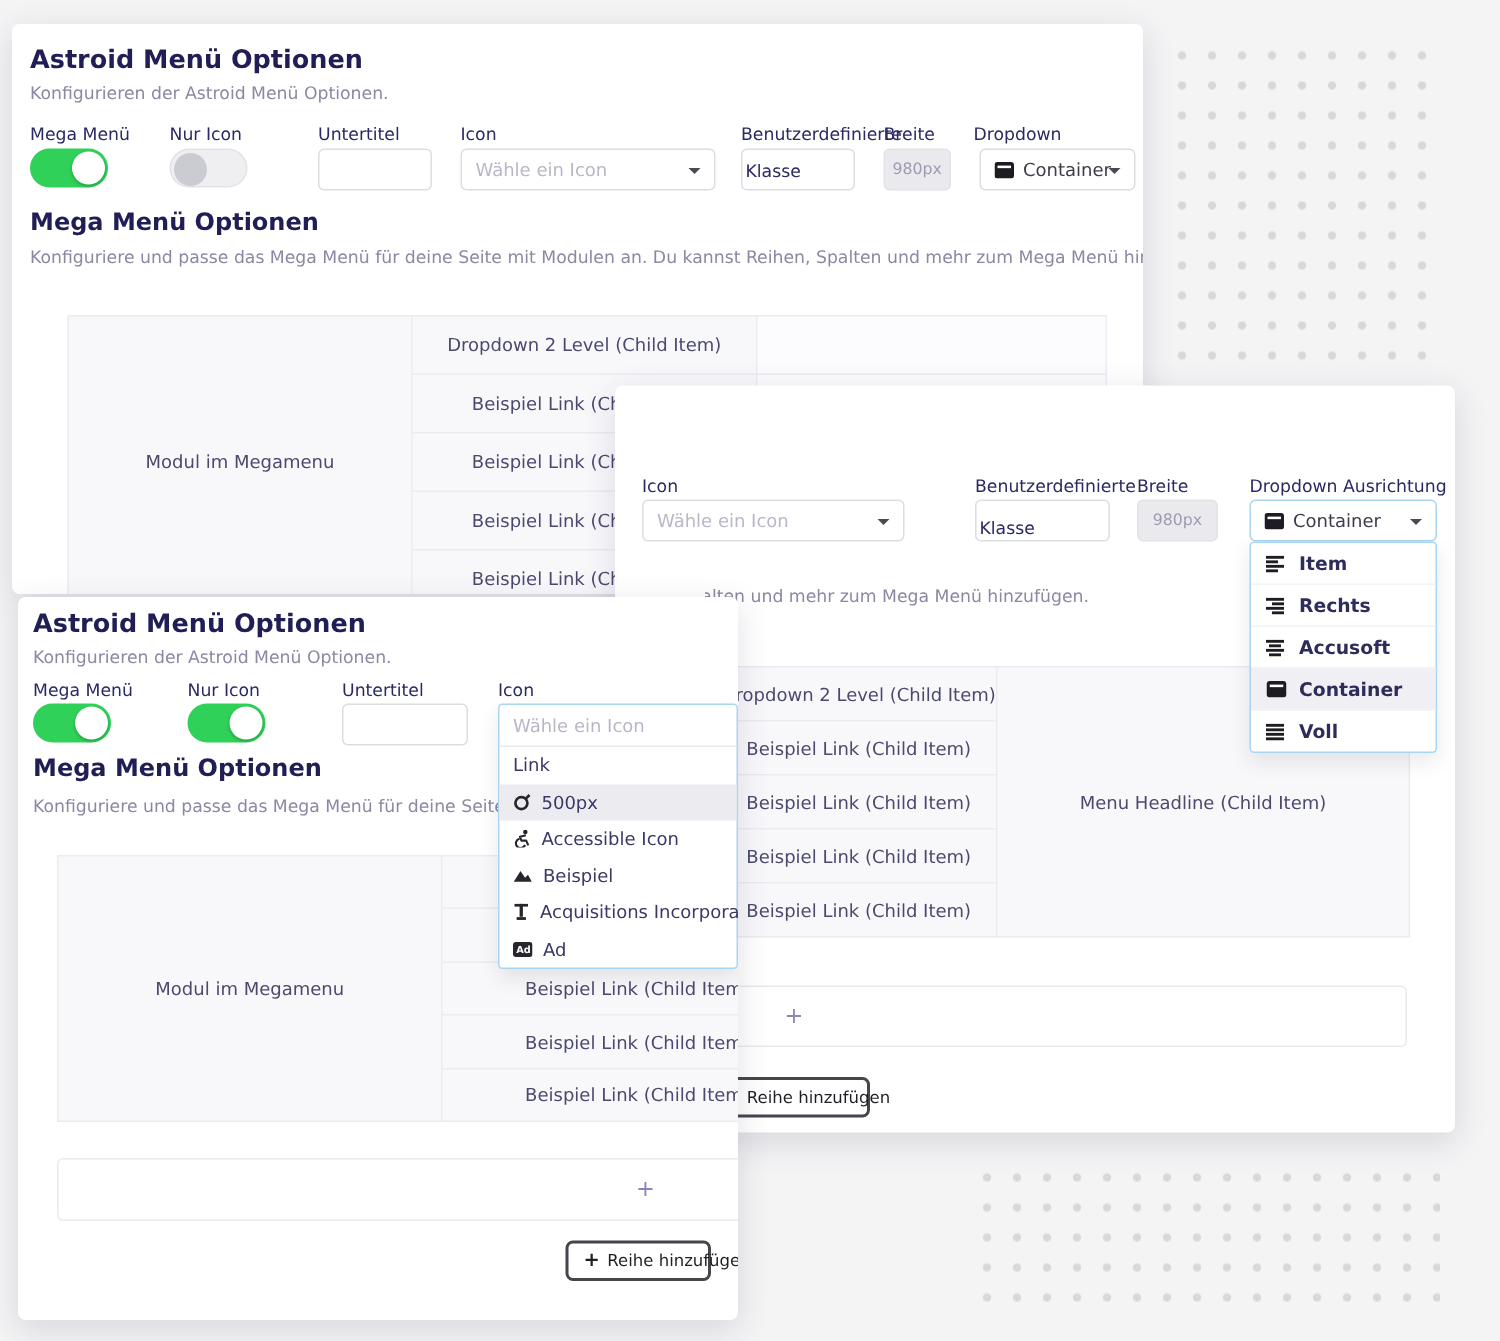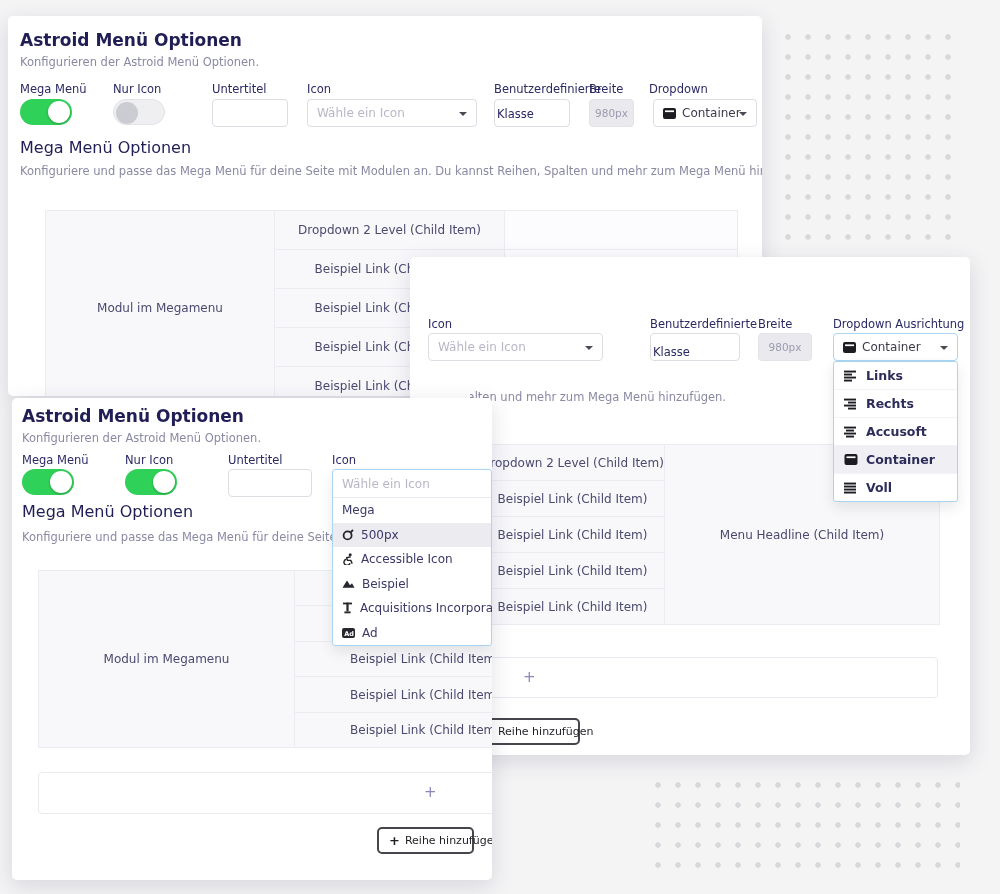--- a/index.html
+++ b/index.html
@@ -2,21 +2,21 @@
 <html><head>
 <meta charset="utf-8">
 <style>
   html,body{margin:0;padding:0}
   .screen{position:relative;width:1000px;height:894px;background:#f4f4f5;overflow:hidden;
           font-family:"DejaVu Sans",sans-serif;}
   .dots{position:absolute;background-image:radial-gradient(circle,#d7d7dc 2.3px,rgba(215,215,220,.35) 2.9px,transparent 3.1px);
         background-size:20px 20px;}
   .panel{position:absolute;background:#fff;border-radius:5px;box-shadow:0 6px 22px rgba(50,50,85,.15);overflow:hidden;}
   .h1{position:absolute;font-size:17px;font-weight:bold;color:#211e55;white-space:nowrap}
-  .h2{position:absolute;font-size:16px;font-weight:normal;color:#211e55;white-space:nowrap}
+  .h2{position:absolute;font-size:16px;font-weight:bold;color:#211e55;white-space:nowrap}
   .sub{position:absolute;font-size:11.5px;color:#8a89a3;white-space:nowrap}
   .lbl{position:absolute;font-size:11.5px;font-weight:normal;color:#2b2963;white-space:nowrap}
   .input{position:absolute;height:28px;background:#fff;border:1px solid #dcdce3;border-radius:4px;
          font-size:12px;color:#333;padding:0 8px;box-sizing:border-box;outline:none;width:80px}
   .select{position:absolute;height:28px;background:#fff;border:1px solid #dcdce3;border-radius:4px;
           display:flex;align-items:center;gap:6px;padding:0 22px 0 9px;font-size:12px;color:#3c3c4a;
           box-sizing:border-box;white-space:nowrap}
   .select.focus{border-color:#a9d5f2}
   .ph{color:#b8b7c7}
   .caret{position:absolute;right:9px;top:12px;width:0;height:0;border-left:4px solid transparent;
@@ -141,21 +141,21 @@
         <span class="ic">
           <svg width="14" height="12" viewBox="0 0 14 12">
               <g fill="#1c1c22">
                 <rect x="0" y="0.6" width="12" height="1.9"></rect>
                 <rect x="0" y="3.6" width="8" height="1.9"></rect>
                 <rect x="0" y="6.6" width="12" height="1.9"></rect>
                 <rect x="0" y="9.6" width="8" height="1.9"></rect>
               </g>
             </svg>
         </span>
-        <span>Links</span>
+        <span>Item</span>
       </div>
       <div class="dd-item">
         <span class="ic">
           <svg width="14" height="12" viewBox="0 0 14 12">
               <g fill="#1c1c22">
                 <rect x="0" y="0.6" width="12" height="1.9"></rect>
                 <rect x="4" y="3.6" width="8" height="1.9"></rect>
                 <rect x="0" y="6.6" width="12" height="1.9"></rect>
                 <rect x="4" y="9.6" width="8" height="1.9"></rect>
               </g>
@@ -233,21 +233,21 @@
       <div class="knob"></div>
     </div>
     <div class="toggle on" style="left:113px;top:71px">
       <div class="knob"></div>
     </div>
     <input class="input" style="left: 216px; top: 71px; width: 84px;">
 
     <div class="combo" style="left:320px;top:71px;width:160px">
       <div class="combo-search">Wähle ein Icon</div>
       <div class="co">
-        <span>Mega</span>
+        <span>Link</span>
       </div>
       <div class="co hl">
         <span class="ic">
           <svg width="12" height="12" viewBox="0 0 12 12">
               <circle cx="5.6" cy="6.4" r="4" fill="none" stroke="#26262c" stroke-width="1.8"></circle>
               <path d="M8.4 3.6 L11 1" stroke="#26262c" stroke-width="1.8" fill="none"></path>
             </svg>
         </span>
         <span>500px</span>
       </div>

